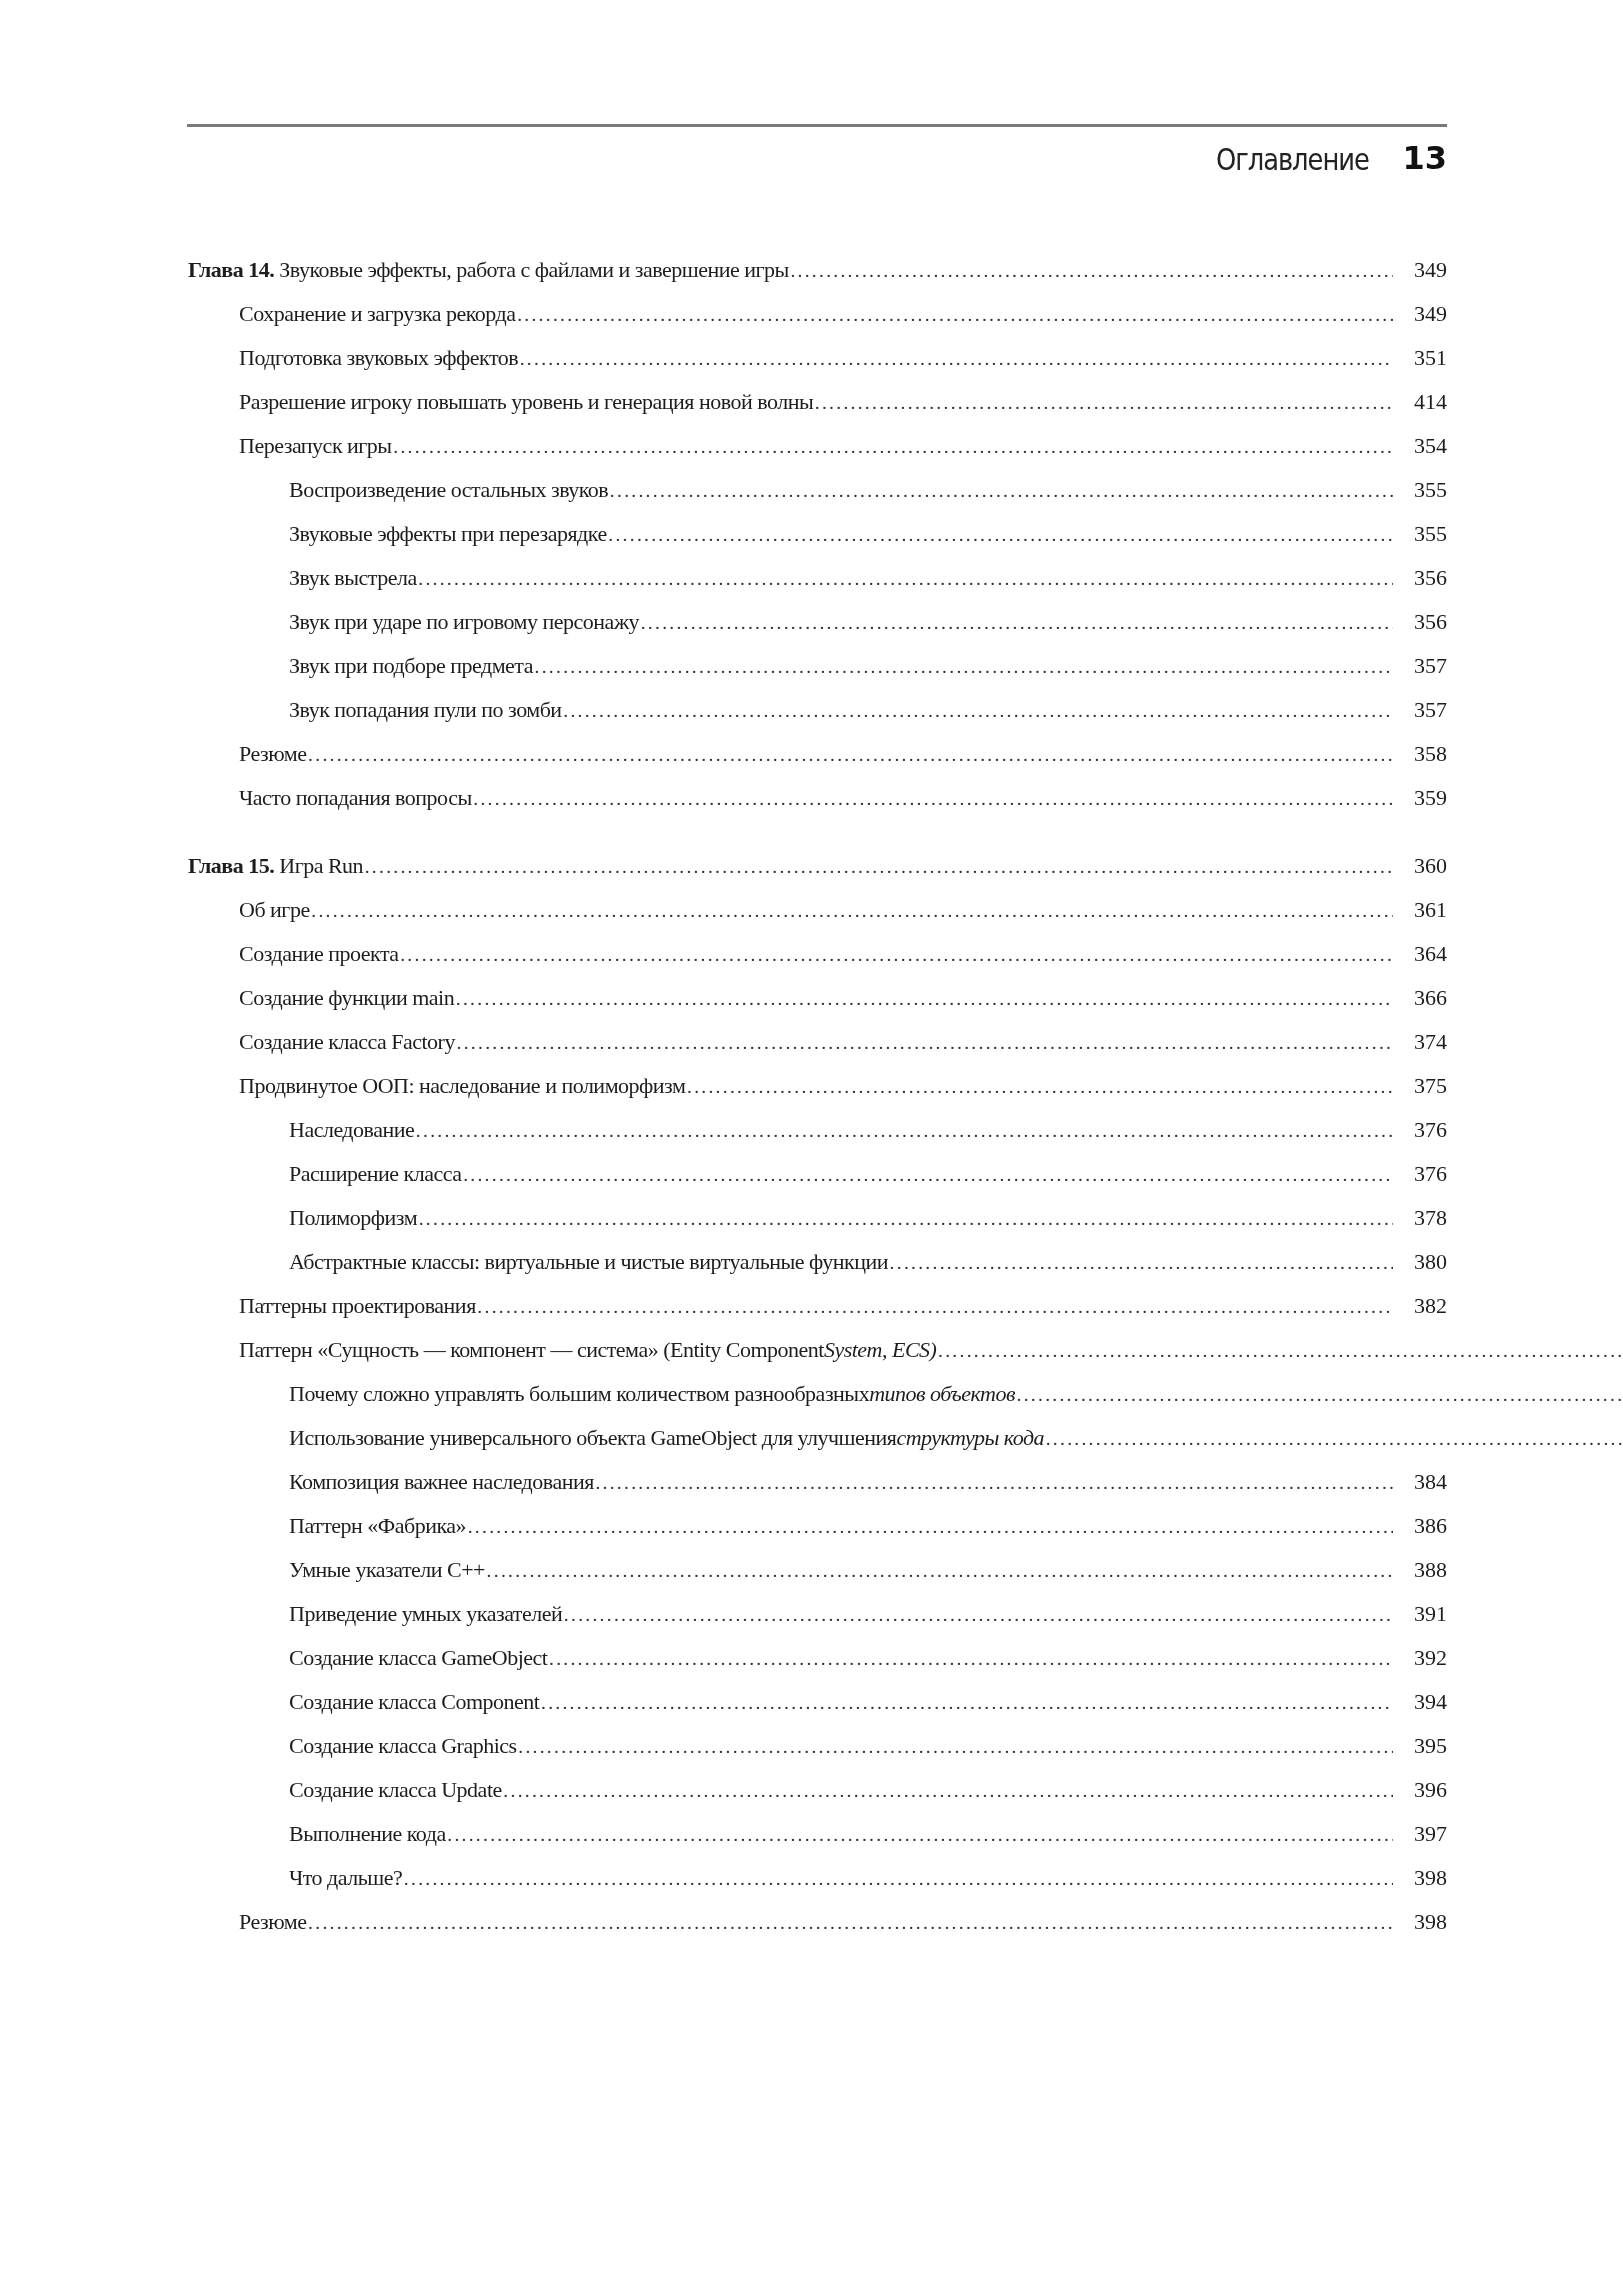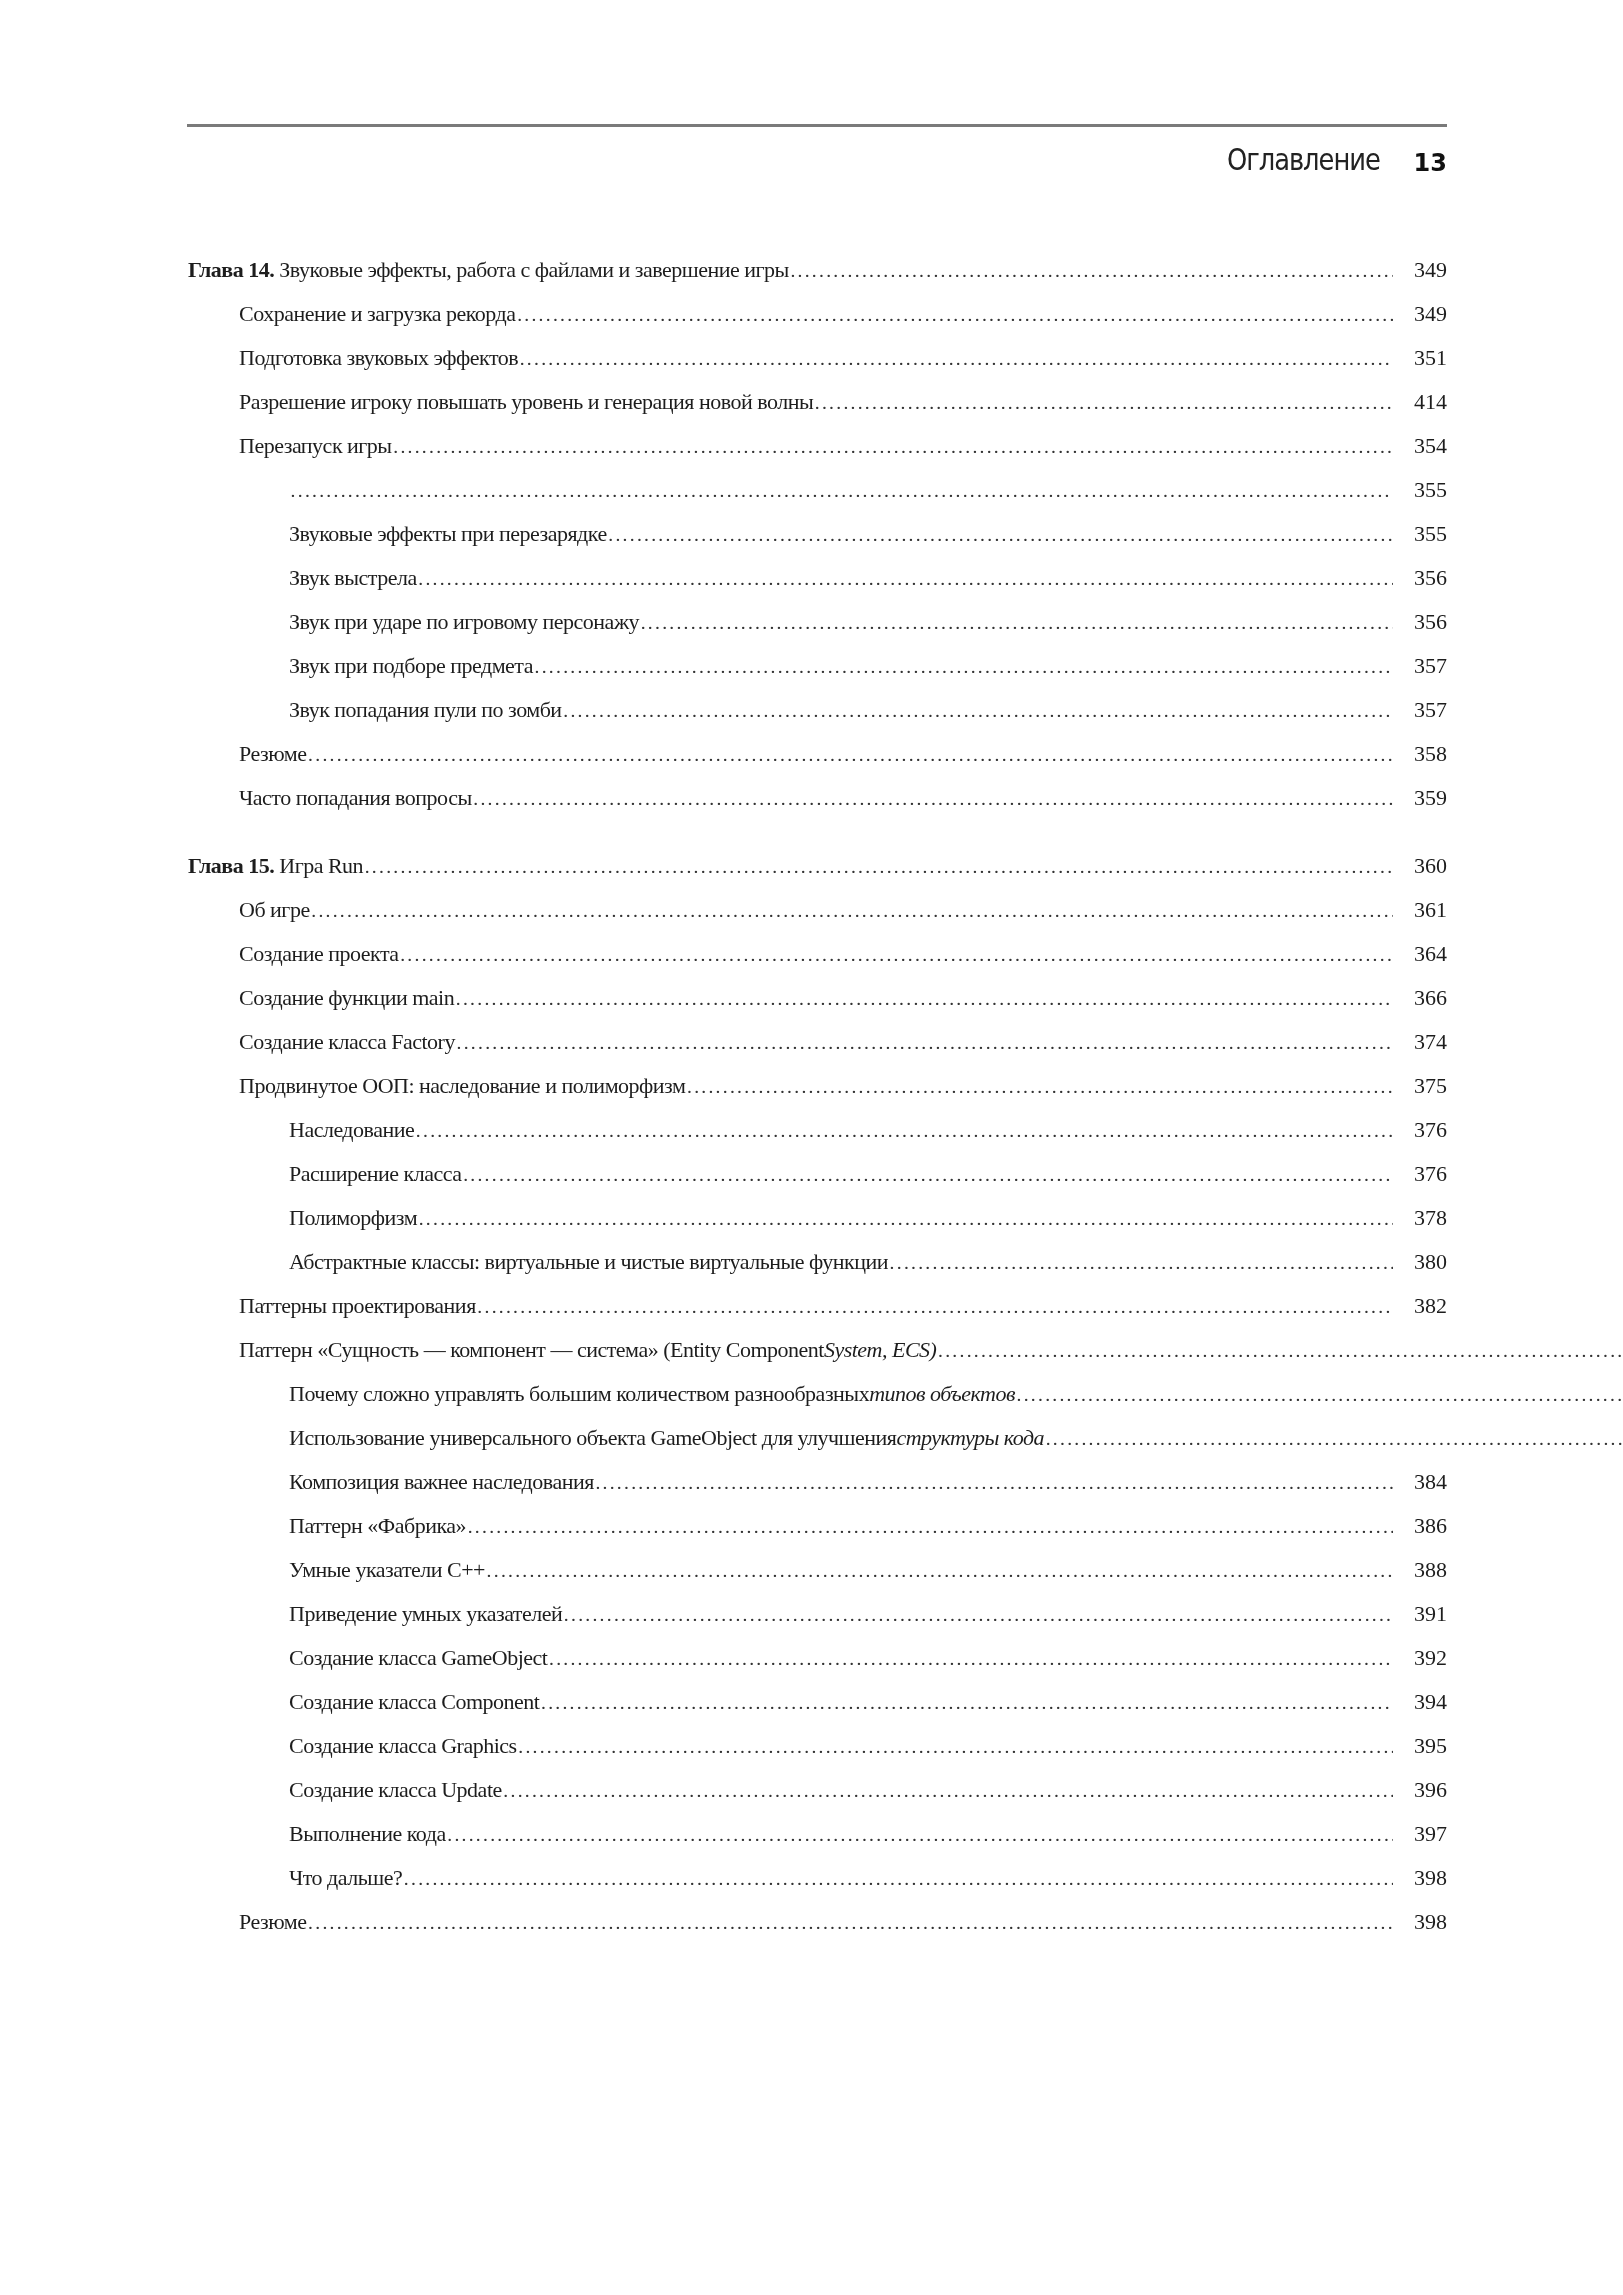--- a/index.html
+++ b/index.html
@@ -14,21 +14,21 @@
     .running-head {
       position: absolute; right: 177px; top: 136px; height: 41px;
       display: flex; align-items: flex-end; gap: 0;
       font-family: "DejaVu Sans", sans-serif;
     }
     .running-title {
       font-size: 30px; letter-spacing: -1.2px; transform: scaleX(0.86); transform-origin: right;
       color: #222;
     }
     .running-page {
-      font-size: 24px; font-weight: bold; margin-left: 34px; color: #111;
+      font-size: 32px; font-weight: bold; margin-left: 34px; color: #111;
     }
     .toc {
       position: absolute; left: 188px; top: 248px; width: 1259px;
       font-family: "Liberation Serif", "DejaVu Serif", serif;
       font-size: 22px; line-height: 43px;
     }
     .chapter { margin-bottom: 24px; }
     .entry { position: relative; display: flex; align-items: baseline; }
     .entry.l1 { padding-left: 0; }
     .entry.l2 { padding-left: 51px; }
@@ -81,20 +81,21 @@
         <span class="title">Разрешение игроку повышать уровень и генерация новой волны</span>
         <span class="leader"></span>
         <span class="page">414</span>
       </div>
       <div class="entry l2">
         <span class="title">Перезапуск игры</span>
         <span class="leader"></span>
         <span class="page">354</span>
       </div>
       <div class="entry l3">
+        <span class="title">Воспроизведение остальных звуков</span>
         <span class="leader"></span>
         <span class="page">355</span>
       </div>
       <div class="entry l3">
         <span class="title">Звуковые эффекты при перезарядке</span>
         <span class="leader"></span>
         <span class="page">355</span>
       </div>
       <div class="entry l3">
         <span class="title">Звук выстрела</span>

